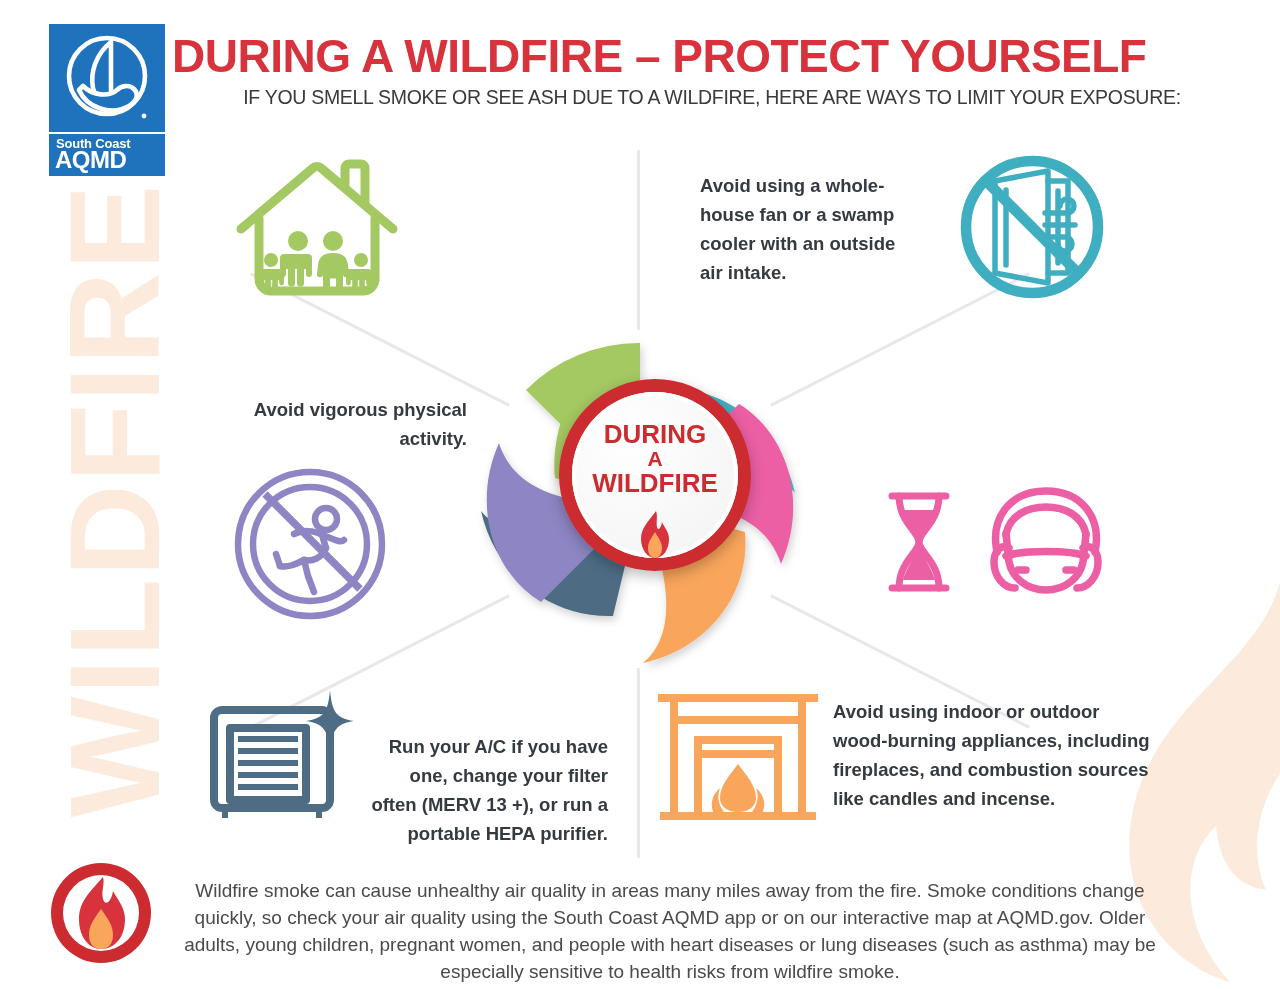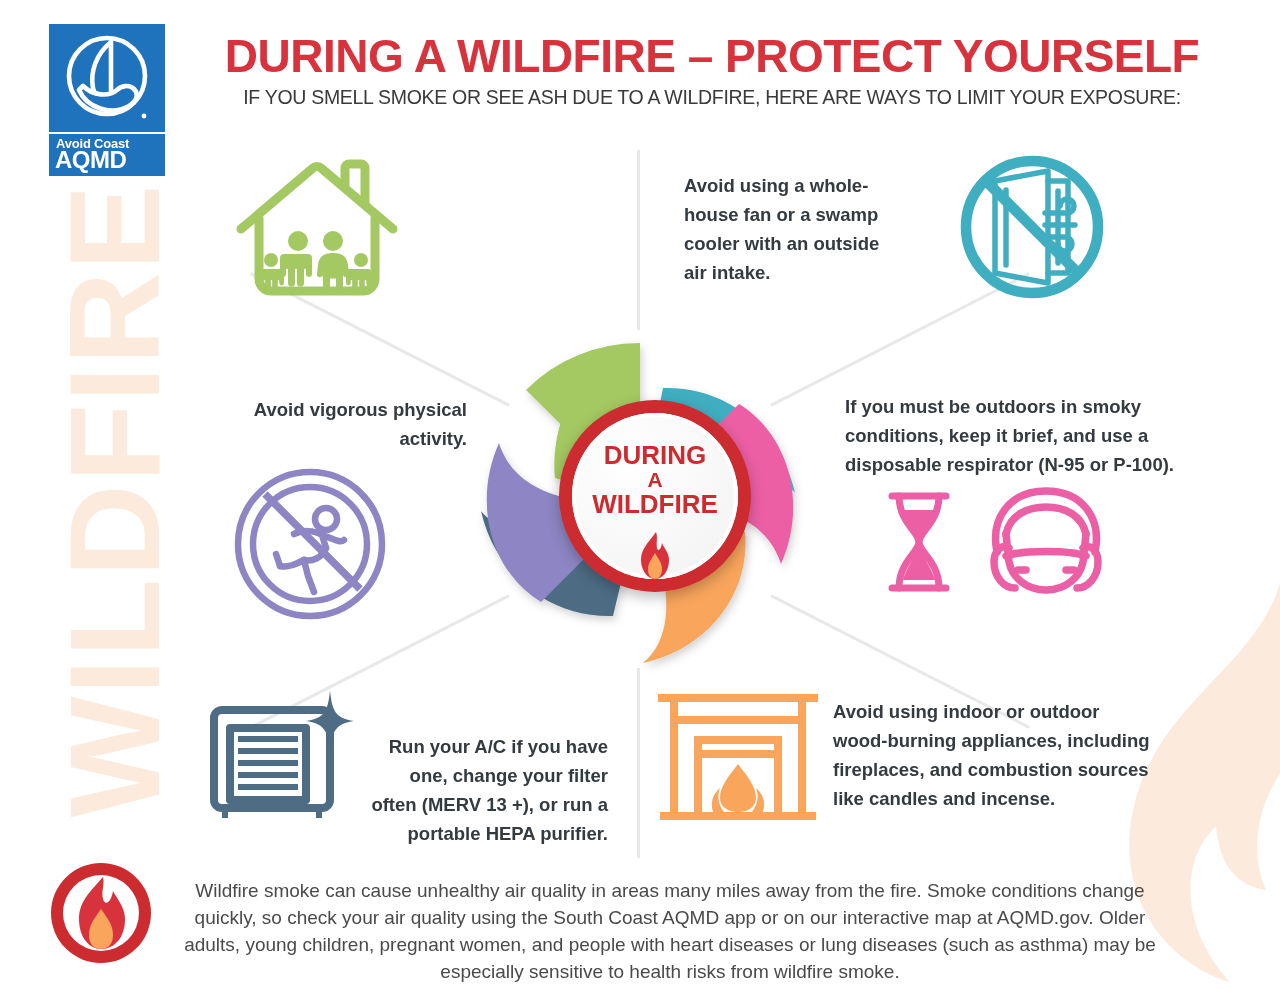--- a/index.html
+++ b/index.html
@@ -37,35 +37,35 @@
   .logo-name{
     width:116px;height:42px;background:#1F72BC;margin-top:2px;
     color:#ffffff;position:relative;
   }
   .logo-name .lc1{position:absolute;left:7px;top:2px;font-size:13px;font-weight:bold;letter-spacing:-0.2px;}
   .logo-name .lc2{position:absolute;left:6px;top:13px;font-size:24px;font-weight:bold;letter-spacing:-0.5px;line-height:26px;}
 
   .title{
     position:absolute;left:172px;top:31px;width:1080px;
     color:#D8333C;font-size:46px;font-weight:900;letter-spacing:-0.5px;
-    line-height:50px;text-align:center;white-space:nowrap;
+    line-height:50px;white-space:nowrap;
   }
   .subtitle{
     position:absolute;left:172px;top:86px;width:1080px;
     color:#3A3A3A;font-size:19.5px;font-weight:normal;letter-spacing:-0.3px;
     line-height:22px;text-align:center;white-space:nowrap;
   }
 
   
   .divider{position:absolute;background:#E8E8E8;transform-origin:center center;}
 
   
   .wheel{position:absolute;left:455px;top:318px;width:370px;height:370px;}
   .core{
-    position:absolute;left:559px;top:400px;width:192px;height:192px;
+    position:absolute;left:559px;top:379px;width:192px;height:192px;
     border-radius:50%;
     background:radial-gradient(circle at 35% 30%, #ffffff 0%, #f2f2f2 100%);
     border:13px solid #CC2B30;
     box-shadow:0 5px 14px rgba(0,0,0,.26);
     box-sizing:border-box;
   }
   .core-inner{
     position:absolute;left:0;top:0;right:0;bottom:0;
     border:4px solid #ffffff;border-radius:50%;
     box-sizing:border-box;
@@ -107,21 +107,21 @@
       <svg viewBox="0 0 116 108" width="116" height="108">
         <g fill="none" stroke="#ffffff" stroke-width="4.6">
           <circle cx="58" cy="52" r="38"></circle>
         </g>
         <path d="M62 18 C47 30 41 48 44 64 C46 74 55 76 62 72 L62 18 Z" fill="#1F72BC" stroke="#ffffff" stroke-width="4.6" stroke-linejoin="round"></path>
         <path d="M30 66 C38 84 62 92 80 82 C88 77 90 70 85 65 C80 60 72 62 68 66 C60 73 44 72 34 62 Z" fill="#1F72BC" stroke="#ffffff" stroke-width="4.6" stroke-linejoin="round"></path>
         <circle cx="95" cy="92" r="2.4" fill="#ffffff"></circle>
       </svg>
     </div>
     <div class="logo-name">
-      <span class="lc1">Avoid Coast</span>
+      <span class="lc1">South Coast</span>
       <span class="lc2">AQMD</span>
     </div>
   </div>
 
   <div class="title">DURING A WILDFIRE – PROTECT YOURSELF</div>
   <div class="subtitle">IF YOU SMELL SMOKE OR SEE ASH DUE TO A WILDFIRE, HERE ARE WAYS TO LIMIT YOUR EXPOSURE:</div>
 
   <div class="divider" style="left:637px;top:150px;width:3px;height:180px;"></div>
   <div class="divider" style="left:637px;top:668px;width:3px;height:190px;"></div>
   <div class="divider" style="left:235px;top:338px;width:290px;height:3px;transform:rotate(27deg);"></div>
@@ -176,38 +176,37 @@
       <path d="M55 98 h20 a4 4 0 0 1 4 4 v16 a3 3 0 0 1 -6 0 v-5 h-2 v14 a3.5 3.5 0 0 1 -7 0 v-14 h-2 v14 a3.5 3.5 0 0 1 -7 0 v-14 h-2 v5 a3 3 0 0 1 -6 0 v-16 a4 4 0 0 1 4 -4 z" transform="translate(0,0)"></path>
       <circle cx="100" cy="85" r="10"></circle>
       <path d="M100 97 c-11 0 -14 5 -15 12 l-1 9 a3 3 0 0 0 6 .6 v14 a3.5 3.5 0 0 0 7 0 v-10 h6 v10 a3.5 3.5 0 0 0 7 0 v-14 a3 3 0 0 0 6 -.6 l-1 -9 c-1 -7 -4 -12 -15 -12 z"></path>
       <circle cx="38" cy="104" r="7"></circle>
       <path d="M31 113 h14 a3 3 0 0 1 3 3 v11 a2.4 2.4 0 0 1 -4.8 0 v-3 h-1.4 v10 a2.8 2.8 0 0 1 -5.6 0 v-10 h-1.4 v10 a2.8 2.8 0 0 1 -5.6 0 v-10 h-1.4 v3 a2.4 2.4 0 0 1 -4.8 0 v-11 a3 3 0 0 1 3 -3 z" transform="translate(3,0)"></path>
       <circle cx="128" cy="104" r="7"></circle>
       <path d="M121 113 h14 a3 3 0 0 1 3 3 v11 a2.4 2.4 0 0 1 -4.8 0 v-3 h-1.4 v10 a2.8 2.8 0 0 1 -5.6 0 v-10 h-1.4 v10 a2.8 2.8 0 0 1 -5.6 0 v-10 h-1.4 v3 a2.4 2.4 0 0 1 -4.8 0 v-11 a3 3 0 0 1 3 -3 z"></path>
     </g>
   </svg>
 
-  <div class="stxt" style="left:684px;top:171px;width:218px;text-align:left;">Avoid using a whole-house fan or a swamp cooler with an outside air intake.</div>
+  <div class="stxt" style="left:700px;top:171px;width:218px;text-align:left;">Avoid using a whole-house fan or a swamp cooler with an outside air intake.</div>
   <svg class="ico" style="left:950px;top:155px;" width="165" height="150" viewBox="0 0 165 150">
     <g fill="none" stroke="#3FAEC0" stroke-width="5.5" stroke-linejoin="round" stroke-linecap="round">
       <path d="M45 26 L45 118 L98 128 L98 16 Z"></path>
       <path d="M56 35 L56 110"></path>
       <path d="M98 26 L118 26 L118 118 L98 118"></path>
       <path d="M108 36 L108 108"></path>
       <path d="M95 58 h22 a7 7 0 1 0 -7 -7"></path>
       <path d="M95 70 h30"></path>
       <path d="M95 82 h20 a7 7 0 1 1 -7 7"></path>
     </g>
     <g fill="none" stroke="#3FAEC0" stroke-width="10.5">
       <circle cx="82" cy="72" r="66"></circle>
       <path d="M35 25 L129 119"></path>
     </g>
   </svg>
 
-  <div class="stxt" style="left:845px;top:392px;width:350px;text-align:left;">If you must be outdoors in smoky conditions, keep it brief, and use a disposable respirator (N-95 or P-100).</div>
   <svg class="ico" style="left:884px;top:490px;" width="70" height="104" viewBox="0 0 70 104">
     <g fill="none" stroke="#EC5FA5" stroke-width="7" stroke-linecap="round" stroke-linejoin="round">
       <path d="M8 6 h54"></path>
         <path d="M8 98 h54"></path>
       <path d="M15 6 C15 32 35 42 35 52 C35 62 15 72 15 98"></path>
       <path d="M55 6 C55 32 35 42 35 52 C35 62 55 72 55 98"></path>
     </g>
     <path d="M19 20 C22 34 33 44 35 50 C37 44 48 34 51 20 Z" fill="#EC5FA5"></path>
     <path d="M35 57 C33 64 23 76 19 90 L51 90 C47 76 37 64 35 57 Z" fill="#EC5FA5"></path>
     <path d="M35 44 v18" stroke="#EC5FA5" stroke-width="3" stroke-dasharray="2 3"></path>

